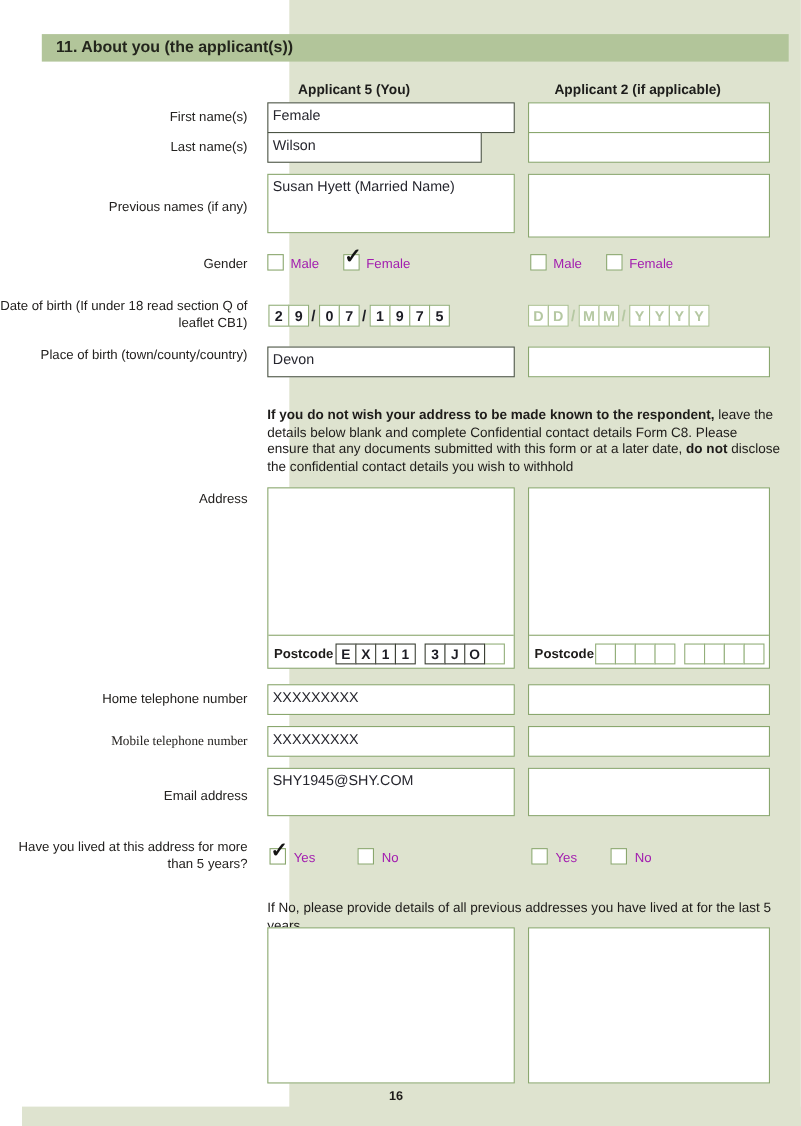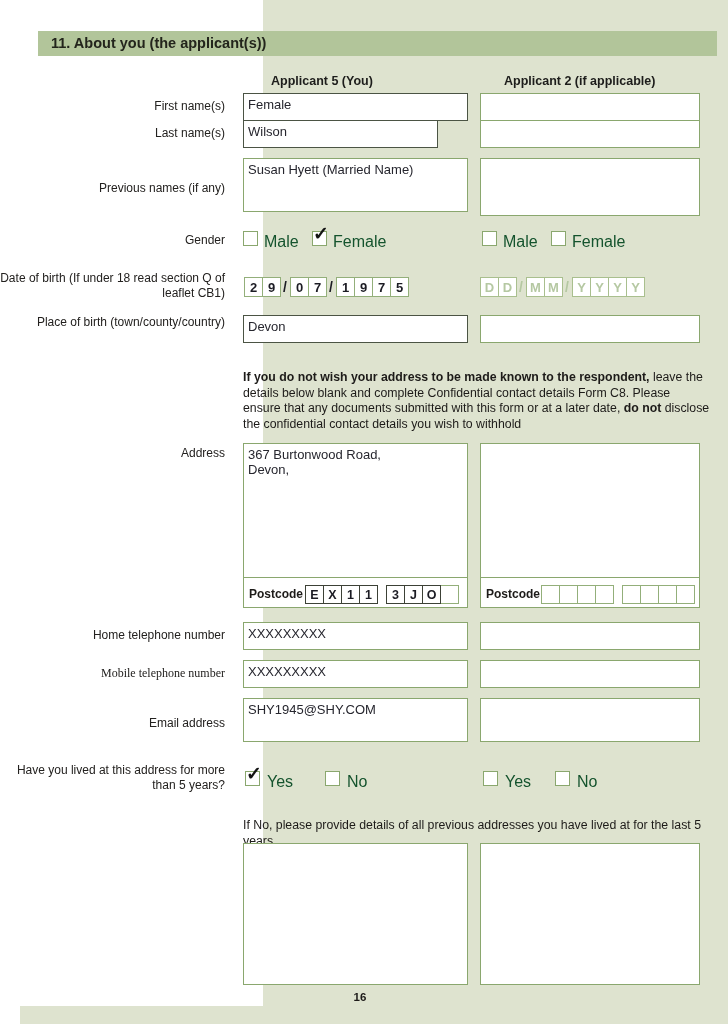--- a/index.html
+++ b/index.html
@@ -27,21 +27,21 @@
     font-size:12px;line-height:15px;color:#23211f;
   }
   .cb{
     position:absolute;width:15px;height:15px;background:#fff;
     border:1px solid #8aa76e;box-sizing:border-box;
   }
   .tick{
     position:absolute;top:-8px;left:0px;font-size:19px;font-weight:bold;color:#141414;
     line-height:20px;
   }
-  .cblbl{position:absolute;font-size:16px;color:#14532d;}
+  .cblbl{position:absolute;font-size:12px;color:#a21caf;}
   .cells{position:absolute;display:flex;align-items:center;}
   .cell{
     width:19px;height:20px;background:#fff;border:1px solid #93af7a;
     box-sizing:border-box;margin-right:-1px;display:flex;align-items:center;
     justify-content:center;font-weight:bold;font-size:13px;color:#1c1c24;
   }
   .cell.pale{color:#b5c8a2;border-color:#a9bf8e;}
   .slash{width:10px;text-align:center;font-weight:bold;font-size:14px;color:#1c1c24;flex:0 0 auto;}
   .slash.pale{color:#b5c8a2;}
   .pc{
@@ -147,22 +147,20 @@
 <div class="box dark" style="left:243px;top:315px;width:225px;height:28px;">
   <div class="val">Devon</div>
 </div>
 <div class="box" style="left:480px;top:315px;width:220px;height:28px;"></div>
 
 <div class="para" style="left:243px;top:370px;width:467px;">
   <b>If you do not wish your address to be made known to the respondent,</b><span> leave the details below blank and complete Confidential contact details Form C8. Please ensure that any documents submitted with this form or at a later date, </span><b>do not</b><span> disclose the confidential contact details you wish to withhold</span>
 </div>
 
 <div class="box" style="left:243px;top:443px;width:225px;height:165px;">
-  <div class="val">367 Burtonwood Road,
-Devon,</div>
   <div class="divider" style="left:0;right:0;top:133px;"></div>
 </div>
 <div class="box" style="left:480px;top:443px;width:220px;height:165px;">
   <div class="divider" style="left:0;right:0;top:133px;"></div>
 </div>
 
 <div class="pclbl" style="left:249px;top:587px;">Postcode</div>
 <div class="cells" style="left:305px;top:585px;">
   <span class="pc">E</span>
   <span class="pc">X</span>

